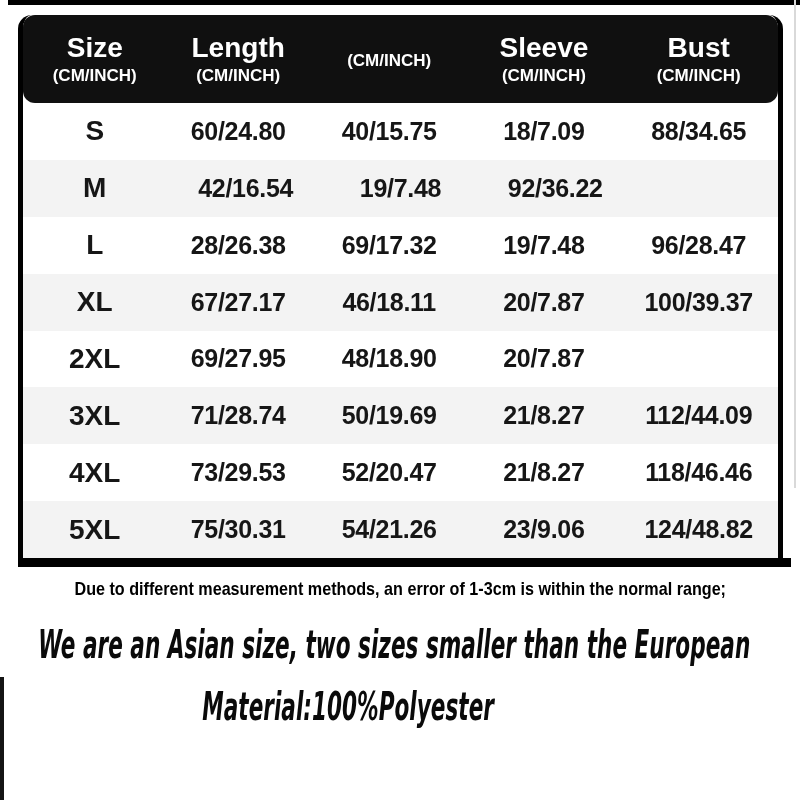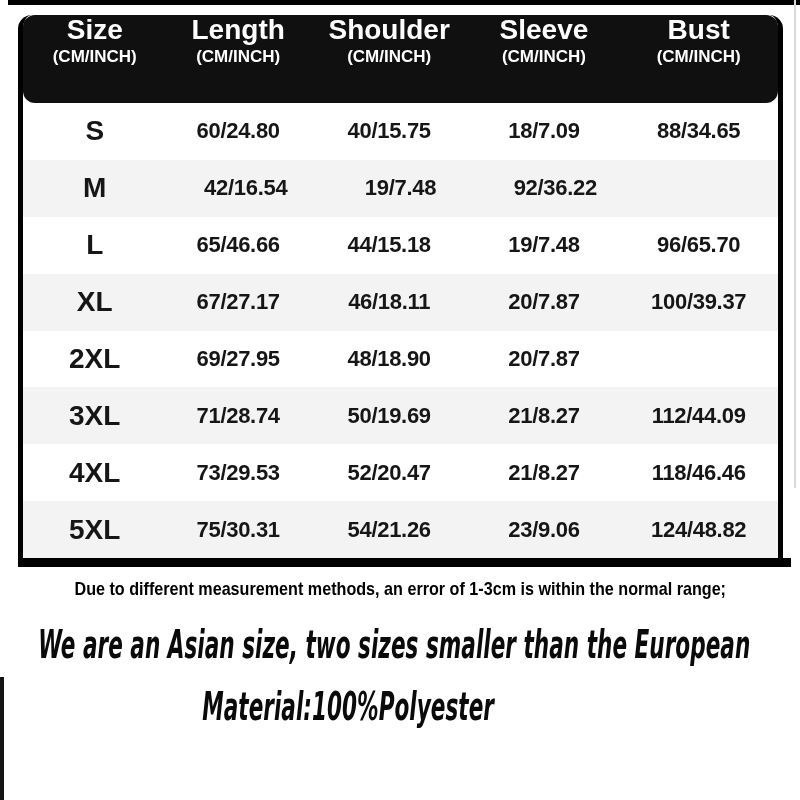--- a/index.html
+++ b/index.html
@@ -45,21 +45,21 @@
     border-right: 5px solid #000;
     border-bottom: 9px solid #000;
     border-radius: 14px 14px 0 0;
   }
   .thead {
     display: flex;
     height: 88px;
     background: #101010;
     border-radius: 12px;
     color: #ffffff;
-    align-items: flex-start;
+    align-items: center;
   }
   .th {
     display: flex;
     flex-direction: column;
     align-items: center;
     justify-content: center;
     line-height: 1.05;
   }
   .th .hlabel { font-size: 28px; font-weight: 700; }
   .th .hsub   { font-size: 17px; font-weight: 700; margin-top: 4px; }
@@ -73,21 +73,21 @@
     display: flex;
     flex: 1;
     align-items: center;
     background: #ffffff;
   }
   .trow.alt { background: #f3f3f3; }
 
   .cell {
     text-align: center;
     font-weight: 700;
-    font-size: 22px;
+    font-size: 25px;
     color: #161616;
     letter-spacing: -0.3px;
   }
   .cell.size-col { font-size: 28px; letter-spacing: 0; }
 
   .c1 { width: 19%; }
   .c2 { width: 19%; }
   .c3 { width: 21%; }
   .c4 { width: 20%; }
   .c5 { width: 21%; }
@@ -149,21 +149,20 @@
   <div class="thead">
     <div class="th c1">
       <span class="hlabel">Size</span>
       <span class="hsub">(CM/INCH)</span>
     </div>
     <div class="th c2">
       <span class="hlabel">Length</span>
       <span class="hsub">(CM/INCH)</span>
     </div>
     <div class="th c3">
-      <span class="hlabel">Shoulder</span>
       <span class="hsub">(CM/INCH)</span>
     </div>
     <div class="th c4">
       <span class="hlabel">Sleeve</span>
       <span class="hsub">(CM/INCH)</span>
     </div>
     <div class="th c5">
       <span class="hlabel">Bust</span>
       <span class="hsub">(CM/INCH)</span>
     </div>
@@ -178,24 +177,24 @@
       <span class="cell c5">88/34.65</span>
     </div>
     <div class="trow alt">
       <span class="cell size-col c1">M</span>
       <span class="cell c3">42/16.54</span>
       <span class="cell c4">19/7.48</span>
       <span class="cell c5">92/36.22</span>
     </div>
     <div class="trow">
       <span class="cell size-col c1">L</span>
-      <span class="cell c2">65/46.66</span>
-      <span class="cell c3">44/15.18</span>
+      <span class="cell c2">28/26.38</span>
+      <span class="cell c3">69/17.32</span>
       <span class="cell c4">19/7.48</span>
-      <span class="cell c5">96/65.70</span>
+      <span class="cell c5">96/28.47</span>
     </div>
     <div class="trow alt">
       <span class="cell size-col c1">XL</span>
       <span class="cell c2">67/27.17</span>
       <span class="cell c3">46/18.11</span>
       <span class="cell c4">20/7.87</span>
       <span class="cell c5">100/39.37</span>
     </div>
     <div class="trow">
       <span class="cell size-col c1">2XL</span>

